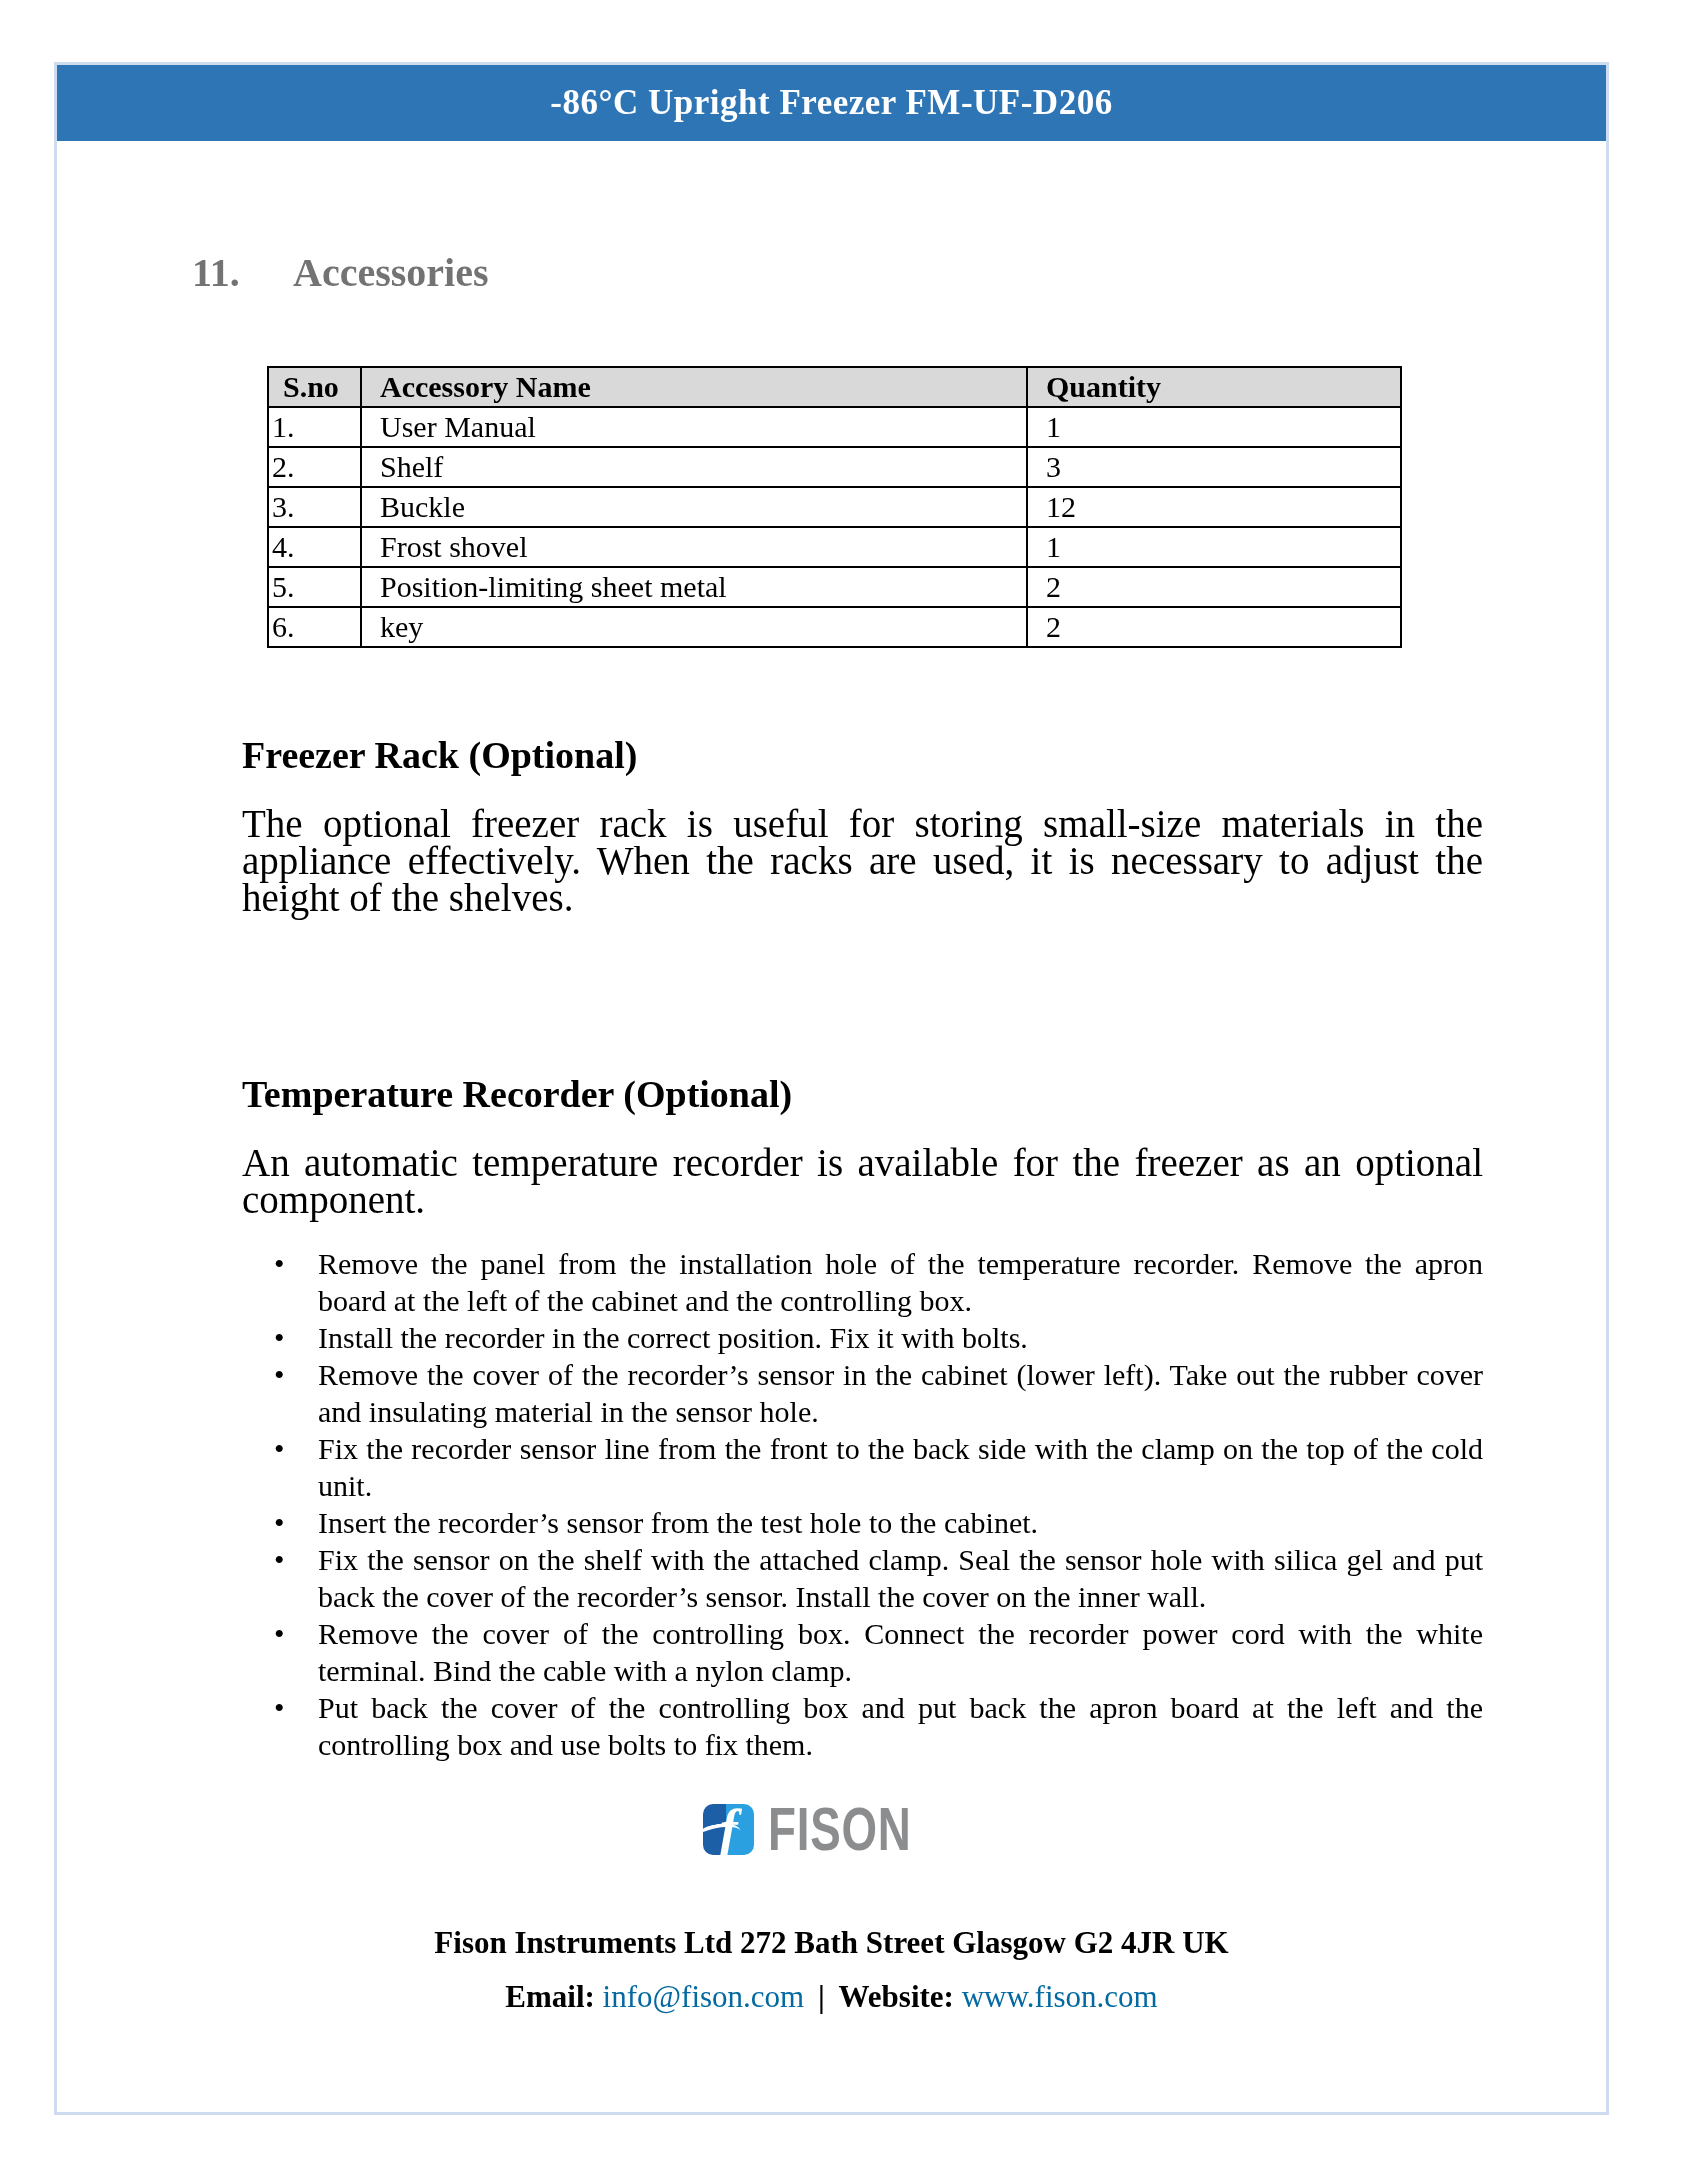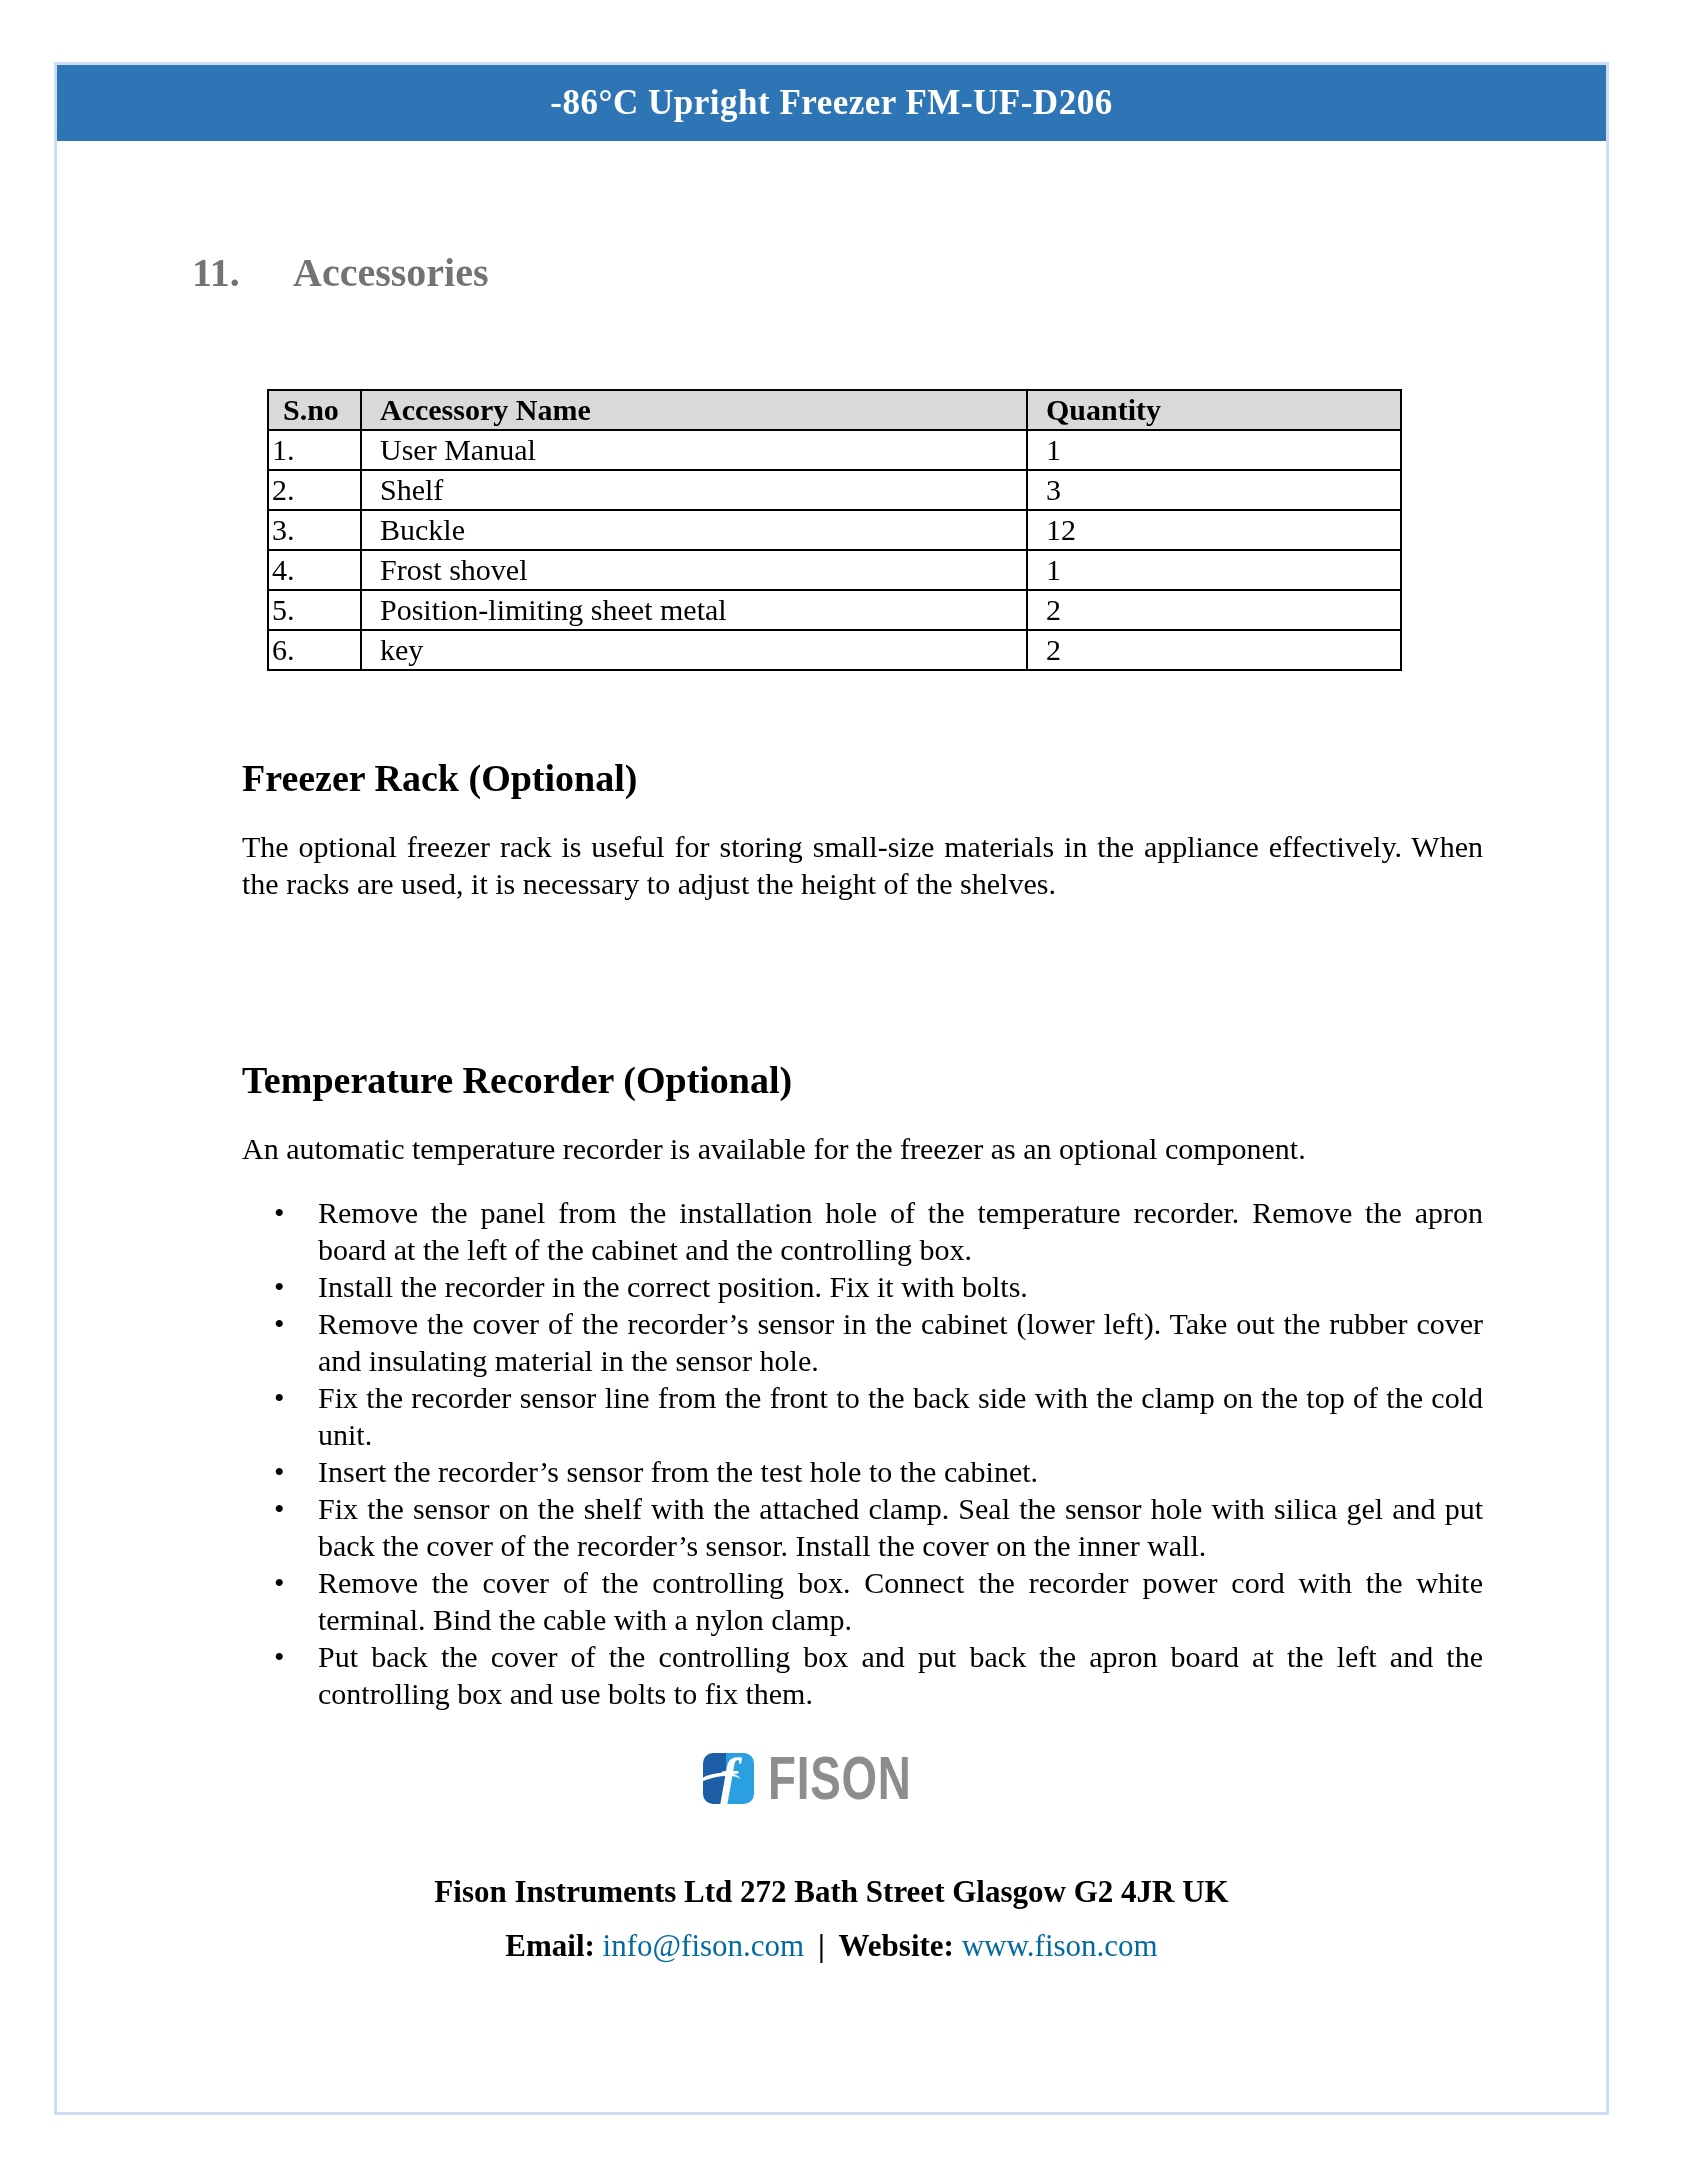--- a/index.html
+++ b/index.html
@@ -32,21 +32,21 @@
   h1.section-heading {
     margin: 108px 0 0 135px;
     font-size: 40px;
     font-weight: bold;
     color: #737373;
     line-height: 48px;
   }
   h1.section-heading .sec-num { display: inline-block; width: 101px; }
 
   table.acc-table {
-    margin: 92px 0 0 210px;
+    margin: 69px 0 0 210px;
     border-collapse: collapse;
     font-size: 30px;
     table-layout: fixed;
     width: 1134px;
   }
   .acc-table col.c1 { width: 93px; }
   .acc-table col.c2 { width: 666px; }
   .acc-table col.c3 { width: 374px; }
   .acc-table th, .acc-table td {
     border: 2px solid #000000;
@@ -67,21 +67,21 @@
     margin: 16px 0 0 185px;
     font-size: 38px;
     font-weight: bold;
     line-height: 40px;
   }
   .sub-heading.freezer { margin-top: 87px; }
   .sub-heading.recorder { margin-top: 158px; }
   .body-para {
     margin: 30px 0 0 185px;
     width: 1241px;
-    font-size: 30px;
+    font-size: 39px;
     line-height: 37px;
     text-align: justify;
   }
   ul.steps {
     list-style: none;
     margin: 27px 0 0 185px;
     padding: 0;
     width: 1241px;
   }
   ul.steps li {

